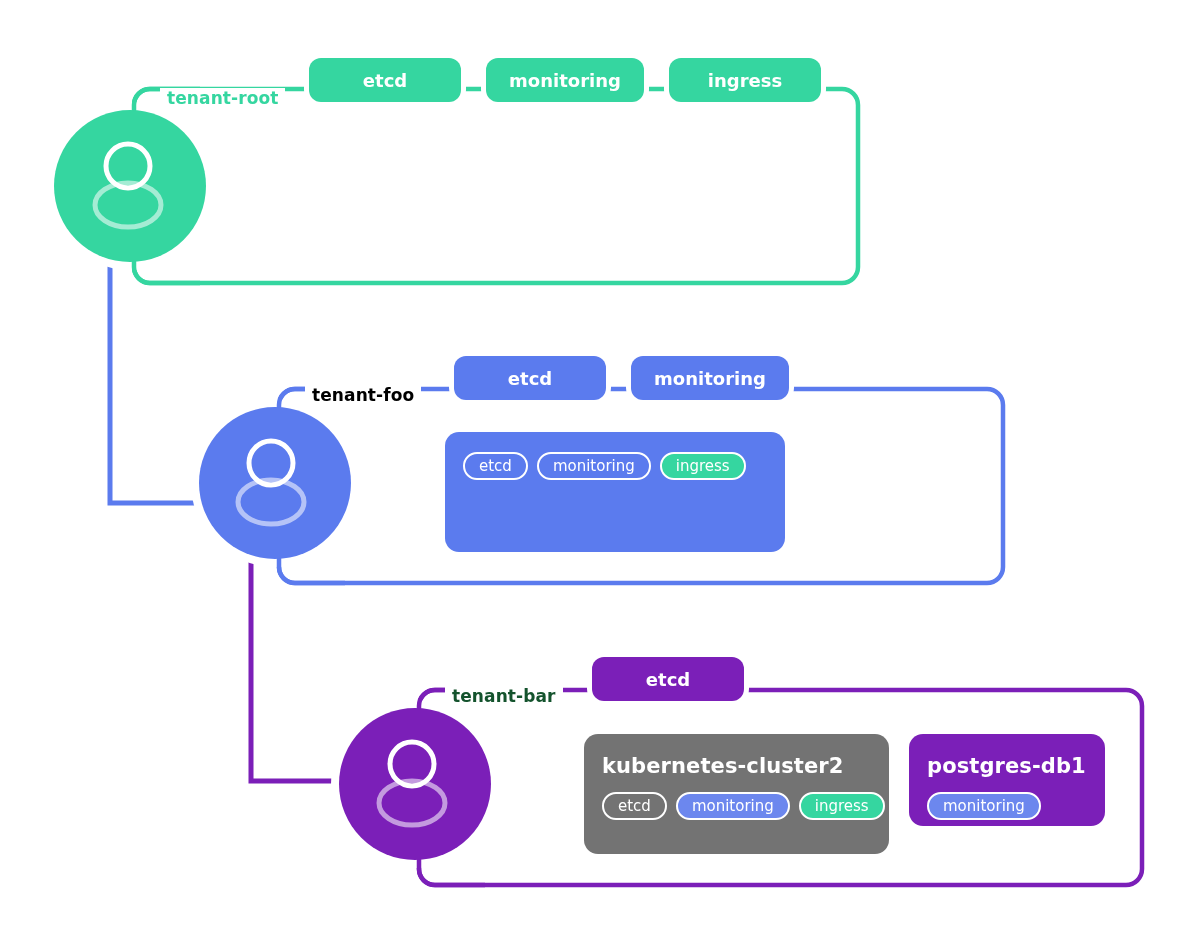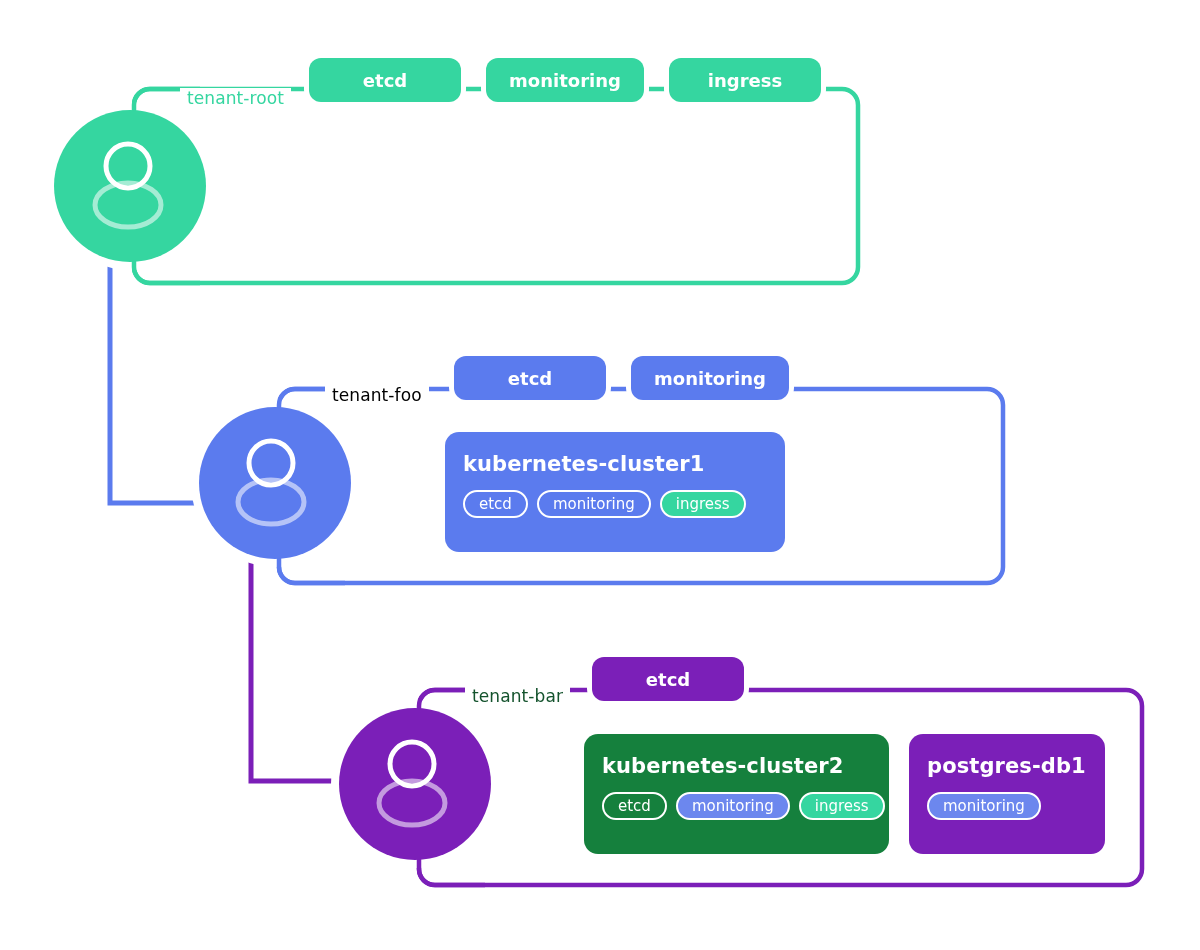--- a/index.html
+++ b/index.html
@@ -27,27 +27,26 @@
     position: absolute;
     left: 0; top: 0;
     width: 1200px;
     height: 950px;
   }
 
   
   .tenant-label {
     position: absolute;
     font-size: 17px;
-    font-weight: 400;
+    font-weight: 700;
     letter-spacing: 0.1px;
     white-space: nowrap;
     background: #ffffff;
     padding: 0 7px;
     line-height: 20px;
-    margin-left: 20px;
   }
 
   
   .badge {
     position: absolute;
     height: 44px;
     border-radius: 12px;
     color: #ffffff;
     font-size: 18px;
     font-weight: 600;
@@ -172,41 +171,40 @@
   <div class="badge" style="left:309px; top:58px; width:152px; background:#35D6A0;">etcd</div>
   <div class="badge" style="left:486px; top:58px; width:158px; background:#35D6A0;">monitoring</div>
   <div class="badge" style="left:669px; top:58px; width:152px; background:#35D6A0;">ingress</div>
 
   <div class="tenant-label" style="left:305px; top:385px; color:#000000;">tenant-foo</div>
 
   <div class="badge" style="left:454px; top:356px; width:152px; background:#5B7BEE;">etcd</div>
   <div class="badge" style="left:631px; top:356px; width:158px; background:#5B7BEE;">monitoring</div>
 
   <div class="card" style="left:445px; top:432px; width:340px; height:120px; background:#5B7BEE;">
-    <div class="card-title">kubernetes-cluster1</div>
     <div class="chip-row">
       <div class="chip">etcd</div>
       <div class="chip">monitoring</div>
       <div class="chip filled-green">ingress</div>
     </div>
   </div>
 
   <div class="tenant-label" style="left:445px; top:686px; color:#14532d;">tenant-bar</div>
 
   <div class="badge" style="left:592px; top:657px; width:152px; background:#7B1FB8;">etcd</div>
 
-  <div class="card" style="left:584px; top:734px; width:305px; height:120px; background:#15803d;">
+  <div class="card" style="left:584px; top:734px; width:305px; height:120px; background:#737373;">
     <div class="card-title">kubernetes-cluster2</div>
     <div class="chip-row">
       <div class="chip">etcd</div>
       <div class="chip filled-blue">monitoring</div>
       <div class="chip filled-green">ingress</div>
     </div>
   </div>
 
-  <div class="card" style="left:909px; top:734px; width:196px; height:120px; background:#7B1FB8;">
+  <div class="card" style="left:909px; top:734px; width:196px; height:92px; background:#7B1FB8;">
     <div class="card-title">postgres-db1</div>
     <div class="chip-row">
       <div class="chip filled-blue">monitoring</div>
     </div>
   </div>
 
 </div>
 
 </body></html>

